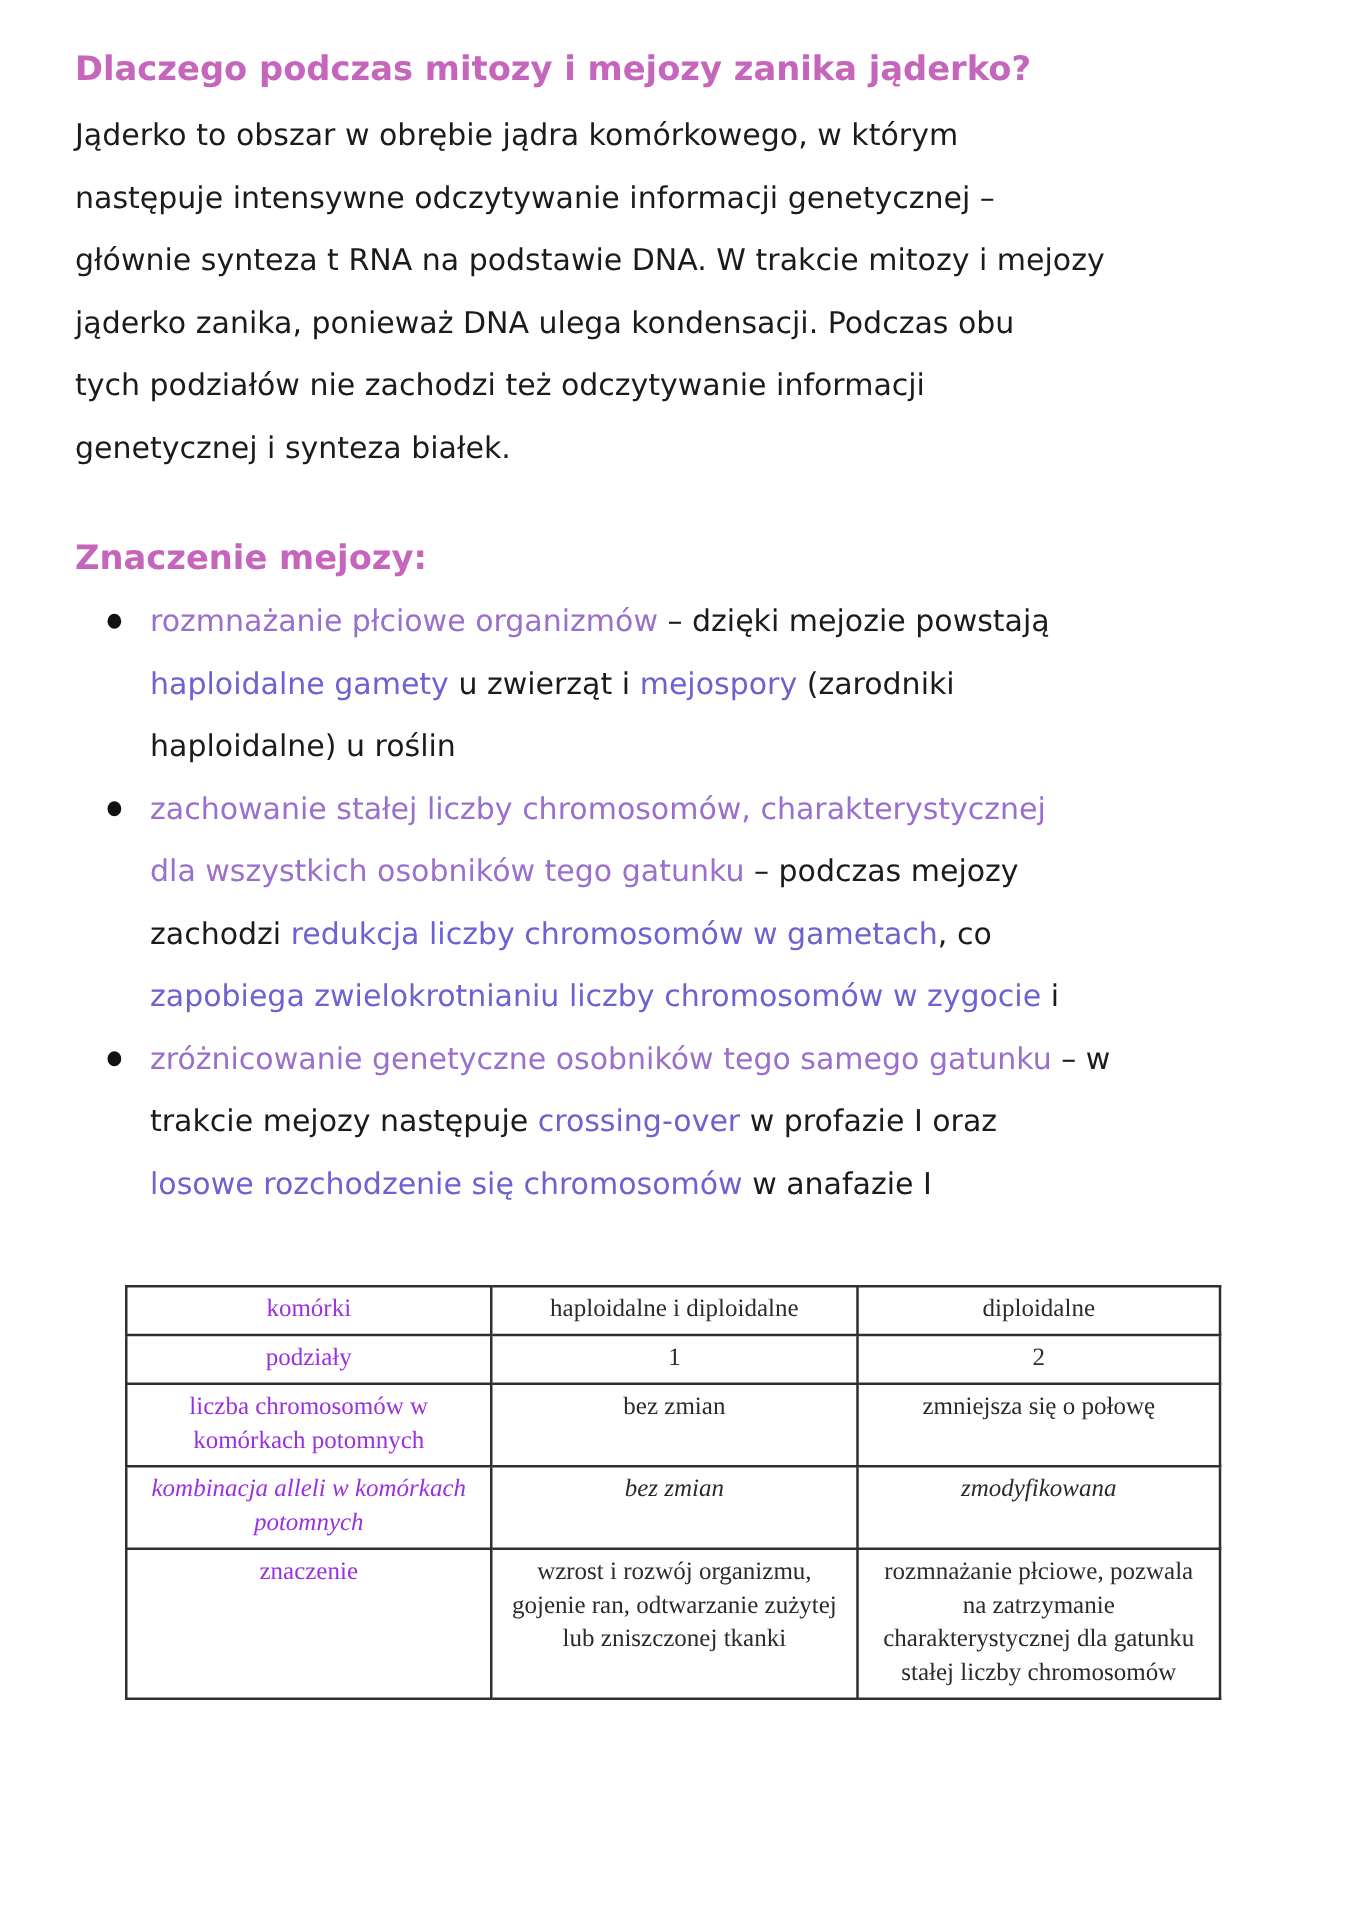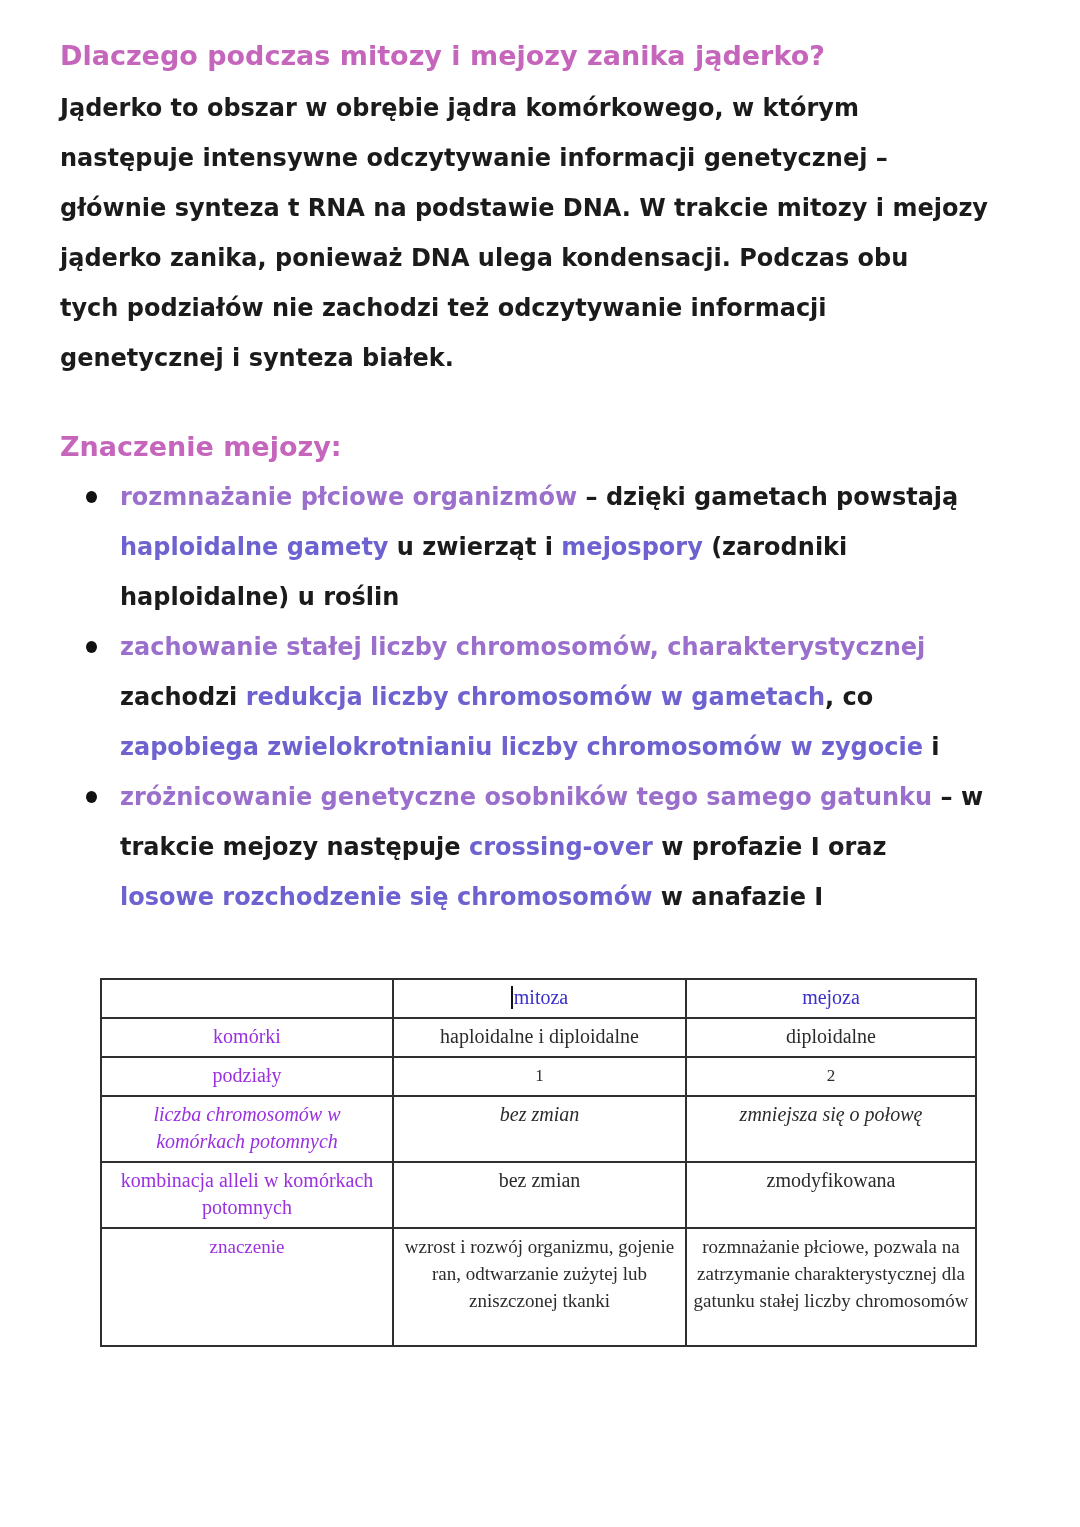--- a/index.html
+++ b/index.html
@@ -8,21 +8,21 @@
     width:1080px;height:1074px;box-sizing:border-box;
     padding:40px 0 0 60px;background:var(--background);
     font-family:"DejaVu Sans","Liberation Sans",sans-serif;
   }
   h1.q,h2.q{
     font-size:27px;font-weight:700;color:var(--heading_pink);
     margin:0 0 12px 0;letter-spacing:0;white-space:pre;
   }
   h2.q{margin-top:48px;margin-bottom:10px;}
   .para .line, .bullets .line{
-    font-size:24px;font-weight:700;color:var(--ink);
+    font-size:24px;font-weight:400;color:var(--ink);
     line-height:50px;white-space:pre;
   }
   .bullets{list-style:none;margin:0;padding:0;}
   .bullets li{position:relative;padding-left:60px;}
   .bullets li::before{
     content:"";position:absolute;left:26px;top:19px;
     width:11px;height:12px;border-radius:50%;background:#111;
   }
   .seg.c-purple{color:var(--purple);}
   .seg.c-violet{color:var(--violet);}
@@ -67,48 +67,44 @@
     <div class="line">głównie synteza t RNA na podstawie DNA. W trakcie mitozy i mejozy</div>
     <div class="line">jąderko zanika, ponieważ DNA ulega kondensacji. Podczas obu</div>
     <div class="line">tych podziałów nie zachodzi też odczytywanie informacji</div>
     <div class="line">genetycznej i synteza białek.</div>
   </div>
 
   <h2 class="q">Znaczenie mejozy:</h2>
 
   <ul class="bullets">
     <li>
-      <div class="line"><span class="seg c-purple">rozmnażanie płciowe organizmów</span><span class="seg c-black"> – dzięki gametach powstają</span></div>
+      <div class="line"><span class="seg c-purple">rozmnażanie płciowe organizmów</span><span class="seg c-black"> – dzięki mejozie powstają</span></div>
       <div class="line"><span class="seg c-violet">haploidalne gamety</span><span class="seg c-black"> u zwierząt i </span><span class="seg c-violet">mejospory</span><span class="seg c-black"> (zarodniki</span></div>
       <div class="line"><span class="seg c-black">haploidalne) u roślin</span></div>
     </li>
     <li>
       <div class="line"><span class="seg c-purple">zachowanie stałej liczby chromosomów, charakterystycznej</span></div>
+      <div class="line"><span class="seg c-purple">dla wszystkich osobników tego gatunku</span><span class="seg c-black"> – podczas mejozy</span></div>
       <div class="line"><span class="seg c-black">zachodzi </span><span class="seg c-violet">redukcja liczby chromosomów w gametach</span><span class="seg c-black">, co</span></div>
       <div class="line"><span class="seg c-violet">zapobiega zwielokrotnianiu liczby chromosomów w zygocie</span><span class="seg c-black"> i</span></div>
     </li>
     <li>
       <div class="line"><span class="seg c-purple">zróżnicowanie genetyczne osobników tego samego gatunku</span><span class="seg c-black"> – w</span></div>
       <div class="line"><span class="seg c-black">trakcie mejozy następuje </span><span class="seg c-violet">crossing-over</span><span class="seg c-black"> w profazie I oraz</span></div>
       <div class="line"><span class="seg c-violet">losowe rozchodzenie się chromosomów</span><span class="seg c-black"> w anafazie I</span></div>
     </li>
   </ul>
 
   <table class="cmp">
     <colgroup>
         <col class="c0">
         <col class="c1">
         <col class="c2">
       </colgroup>
     <tbody>
-        <tr>
-      <td class="lbl"></td>
-      <td class="head"><span class="caret"></span><span>mitoza</span></td>
-      <td class="head">mejoza</td>
-    </tr>
     <tr>
       <td class="lbl">komórki</td>
       <td>haploidalne i diploidalne</td>
       <td>diploidalne</td>
     </tr>
     <tr>
       <td class="lbl">podziały</td>
       <td class="num">1</td>
       <td class="num">2</td>
     </tr>

